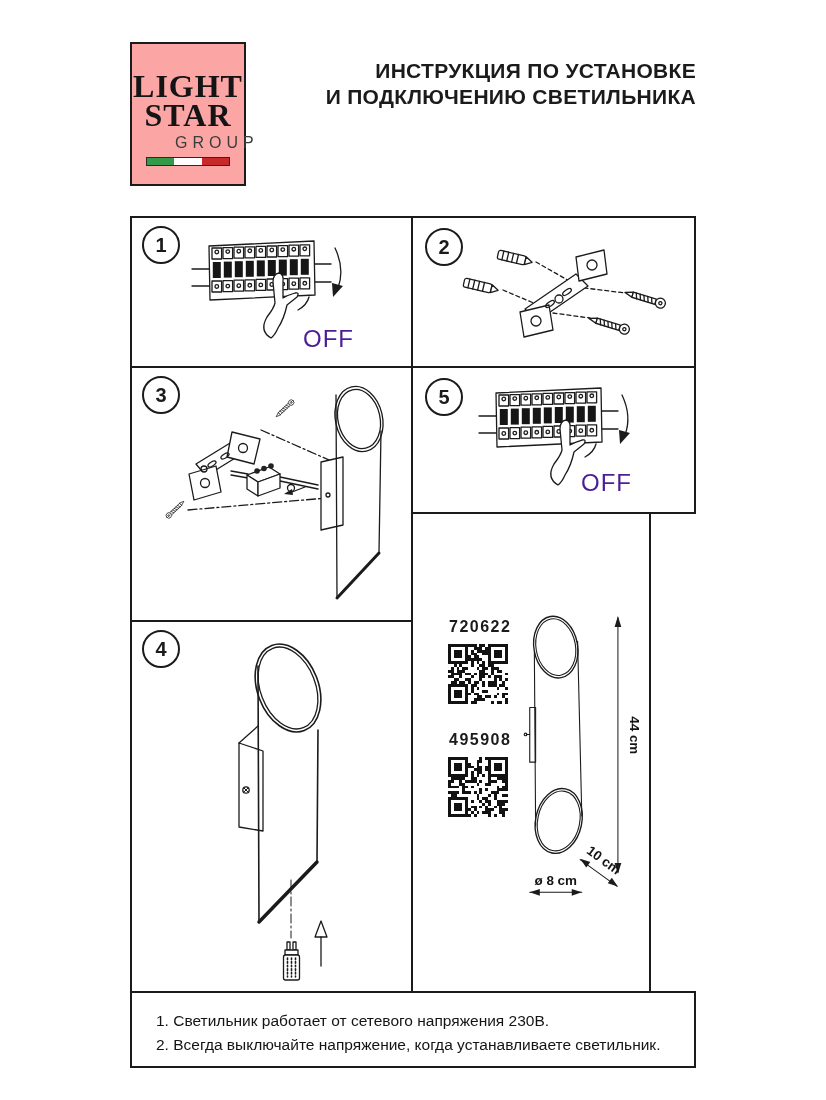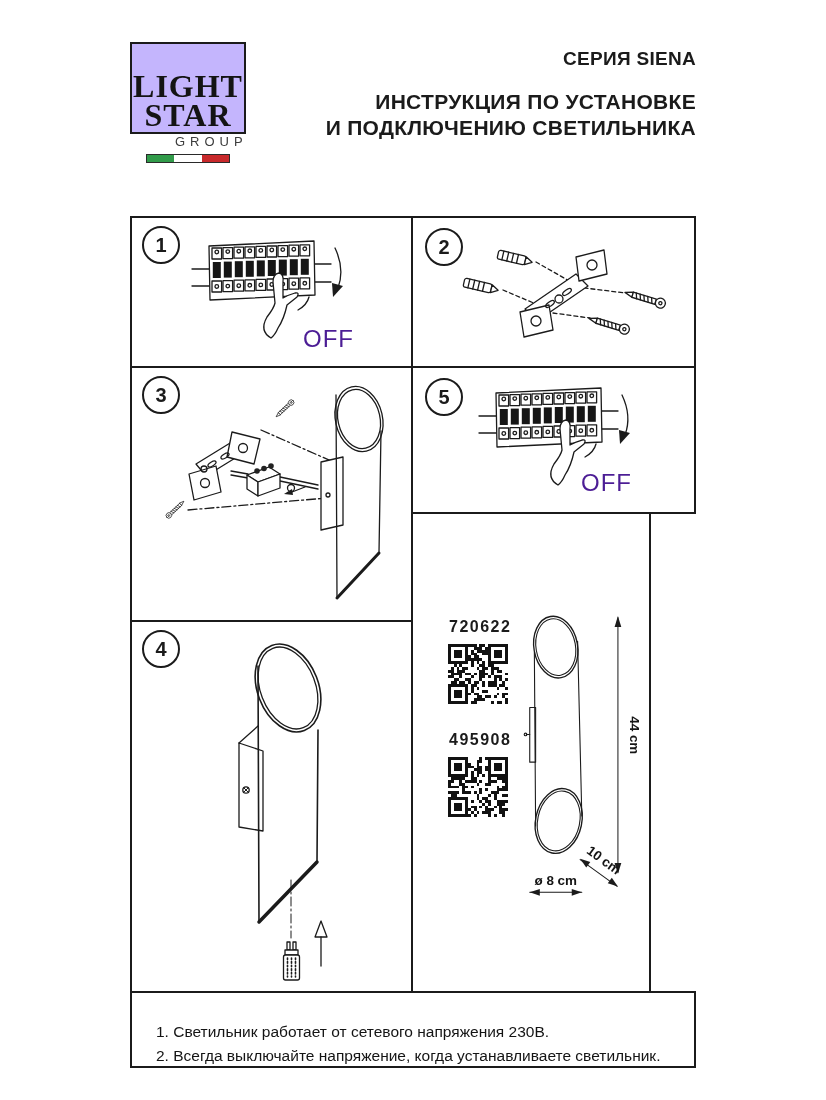--- a/index.html
+++ b/index.html
@@ -1,46 +1,46 @@
 <!DOCTYPE html>
 <html><head>
 <meta charset="utf-8">
 <style>
   html,body{margin:0;padding:0;}
   body{width:826px;height:1100px;background:#fff;position:relative;
        font-family:"Liberation Sans",sans-serif;color:#1b1b1b;overflow:hidden;}
   .sheet{position:absolute;inset:0;}
 
   
-  .logo-box{position:absolute;left:130px;top:42px;width:116px;height:92px;
-            border:2px solid #1b1b1b;box-sizing:border-box;text-align:center;background:#c4b5fd;}
+  .logo-box{position:absolute;left:130px;top:42px;width:116px;height:144px;
+            border:2px solid #1b1b1b;box-sizing:border-box;text-align:center;background:#fca5a5;}
   .logo-word{font-family:"Liberation Serif",serif;font-weight:bold;font-size:32px;
              line-height:29px;letter-spacing:1px;color:#141414;}
   .logo-word.first{margin-top:28px;}
-  .logo-group{font-size:13px;letter-spacing:5px;padding-left:5px;color:#3c3c3c;margin-top:4px;margin-left:38px;}
+  .logo-group{font-size:16px;letter-spacing:5px;padding-left:5px;color:#3c3c3c;margin-top:4px;margin-left:38px;}
   .flag{width:84px;height:9px;border:1px solid #2a2a2a;margin:5px auto 0;display:flex;box-sizing:border-box;}
   .flag i{flex:1;display:block;}
   .flag .fg{background:#319b4a}.flag .fw{background:#fff}.flag .fr{background:#c8292b}
 
   
   .header{position:absolute;right:130px;top:43px;text-align:right;}
   .h-line{font-size:19px;font-weight:bold;line-height:31px;letter-spacing:.3px;}
   .h-title{margin-top:15px;font-size:21px;font-weight:bold;line-height:26px;letter-spacing:.3px;}
 
   
   .panel{position:absolute;border:2px solid #1b1b1b;box-sizing:border-box;background:#fff;}
   #p1{left:130px;top:216px;width:283px;height:152px;}
   #p2{left:411px;top:216px;width:285px;height:152px;}
   #p3{left:130px;top:366px;width:283px;height:256px;}
   #p5{left:411px;top:366px;width:285px;height:148px;}
   #p4{left:130px;top:620px;width:283px;height:373px;}
   #infoPanel{left:411px;top:512px;width:240px;height:481px;}
   #notesBox{position:absolute;left:130px;top:991px;width:566px;height:77px;
             border:2px solid #1b1b1b;box-sizing:border-box;background:#fff;
-            padding:27px 0 0 24px;}
+            padding:16px 0 0 24px;}
   .note-line{font-size:15.5px;line-height:24px;color:#141414;}
 
   .step-circle{position:absolute;left:10px;top:8px;width:34px;height:34px;
                border:2px solid #1b1b1b;border-radius:50%;display:flex;align-items:center;
                justify-content:center;font-size:20px;font-weight:bold;background:#fff;z-index:2;}
   #p2 .step-circle,#p5 .step-circle{left:12px;top:10px;}
 
   svg.draw{position:absolute;inset:0;width:100%;height:100%;}
   svg text{fill:#151515;stroke:none;font-family:"Liberation Sans",sans-serif;}
 
@@ -68,21 +68,20 @@
     <div class="logo-word">STAR</div>
     <div class="logo-group">GROUP</div>
     <div class="flag">
         <i class="fg"></i>
         <i class="fw"></i>
         <i class="fr"></i>
       </div>
   </div>
 
   <div class="header">
-    <div class="h-line">СЕРИЯ SIENA</div>
     <div class="h-title">
       <div>ИНСТРУКЦИЯ ПО УСТАНОВКЕ</div>
       <div>И ПОДКЛЮЧЕНИЮ СВЕТИЛЬНИКА</div>
     </div>
   </div>
 
   <div class="panel" id="p1">
     <div class="step-circle">
         <span>1</span>
       </div>

